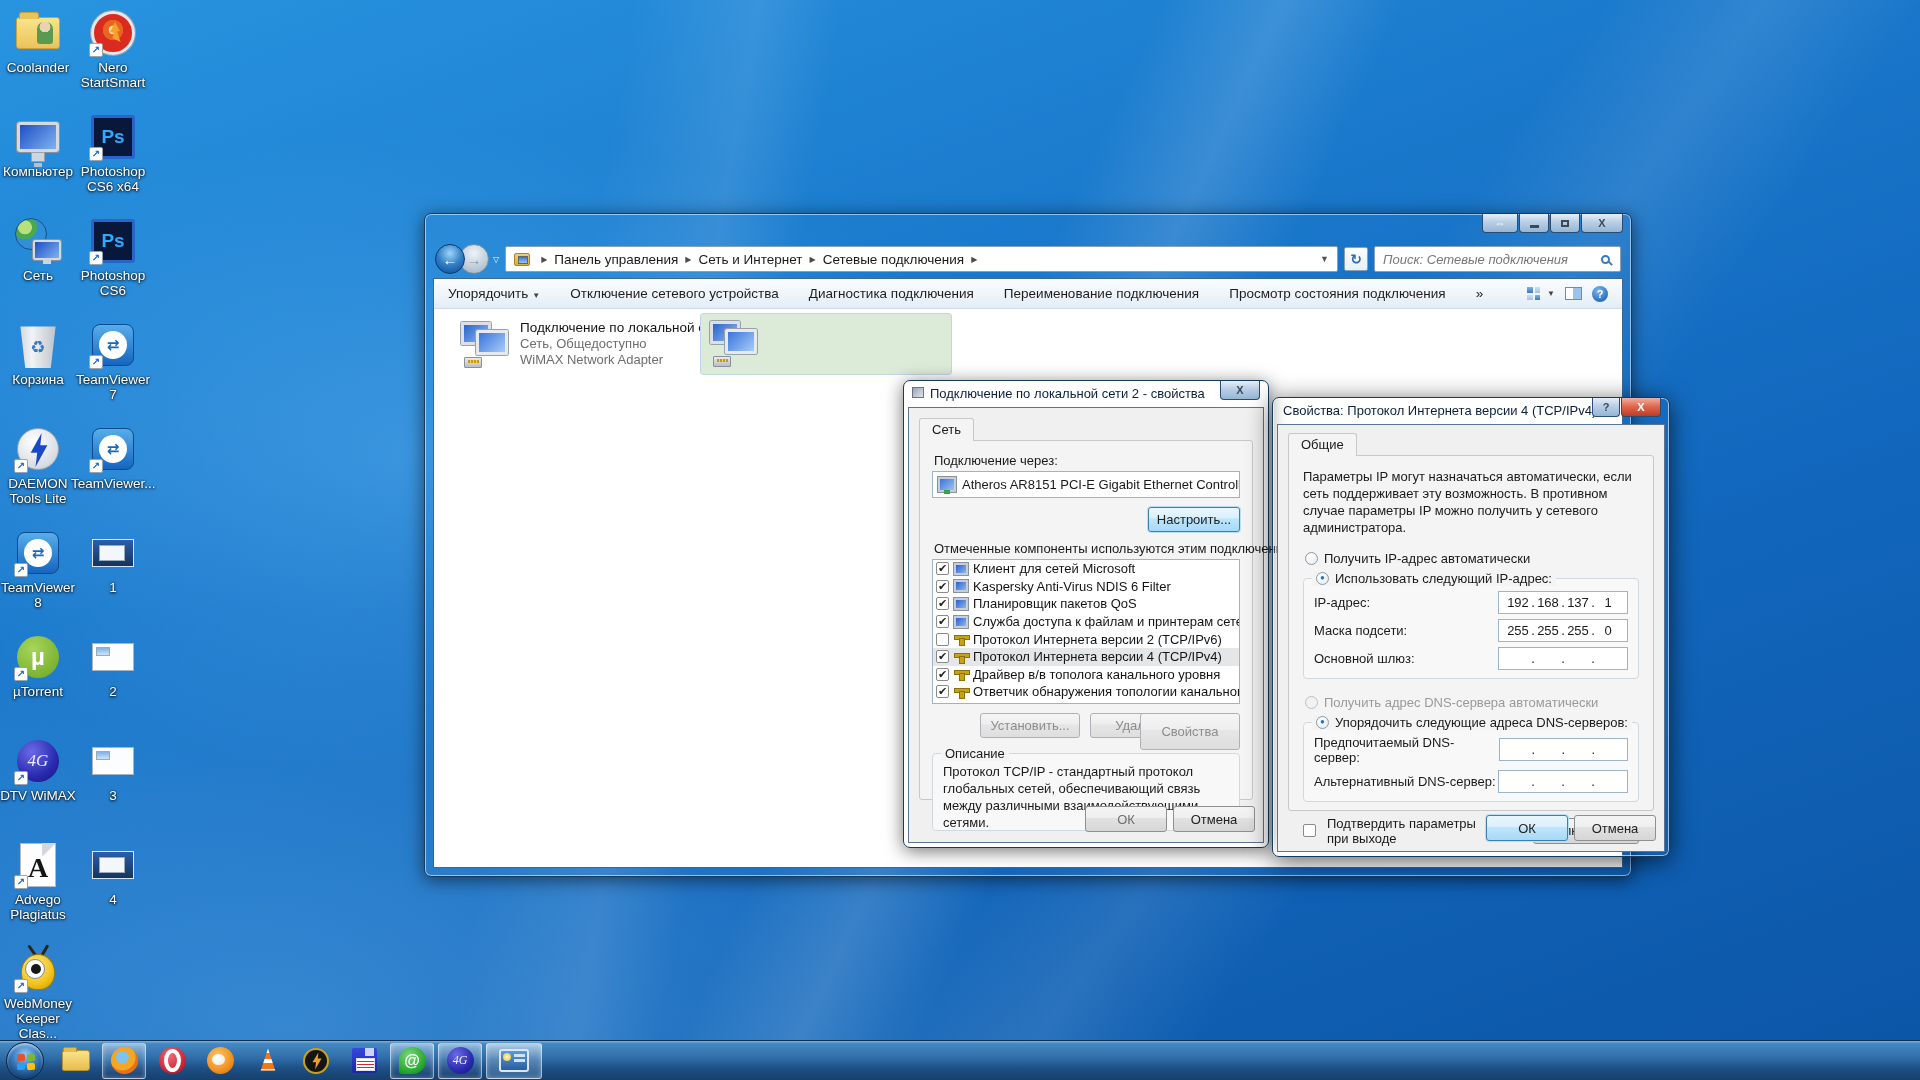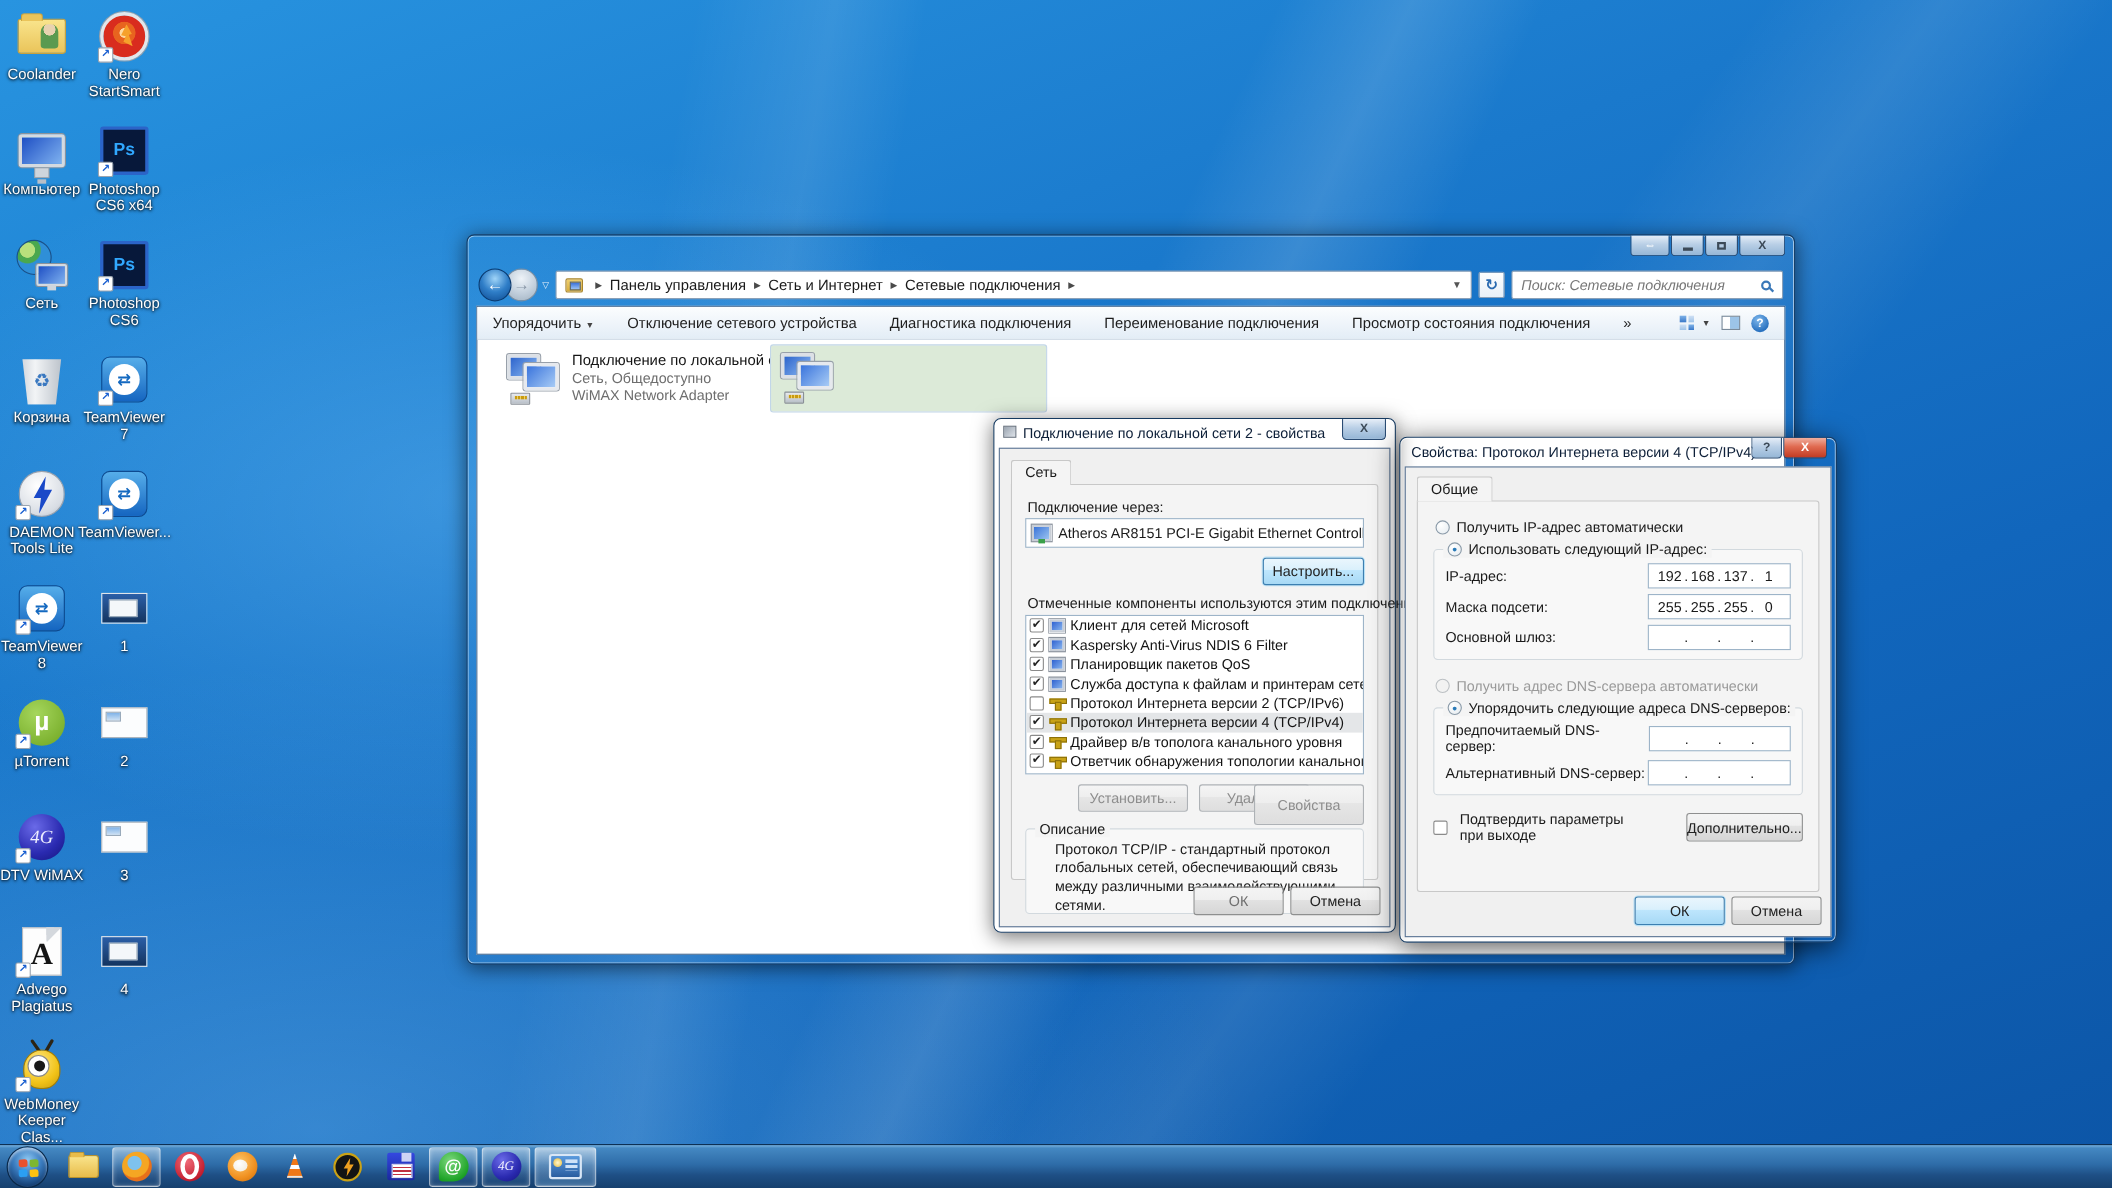--- a/index.html
+++ b/index.html
@@ -22,21 +22,21 @@
   
   .i-folder { width:44px; height:32px; background:linear-gradient(#f9e48c,#eac45a); border:1px solid #caa23c; border-radius:3px; position:relative; }
   .i-folder:before { content:""; position:absolute; top:-6px; left:2px; width:18px; height:6px; background:#eac45a; border:1px solid #caa23c; border-bottom:none; border-radius:3px 3px 0 0; }
   .i-folder .person { position:absolute; right:6px; top:4px; width:16px; height:22px; background:radial-gradient(circle at 50% 22%, #e8d2b0 0 28%, #5a9a50 30% 100%); border-radius:7px 7px 3px 3px; }
   .i-monitor { position:relative; width:42px; height:30px; background:linear-gradient(135deg,#1e4fc4,#7fb2f0); border:3px solid #d5dae0; border-radius:3px; box-shadow:0 0 0 1px #8a929c; }
   .i-monitor:after { content:""; position:absolute; left:12px; top:28px; width:12px; height:8px; background:#cfd5dc; box-shadow:0 8px 0 -2px #b8bfc8, 0 0 0 1px #9aa2ac; }
   .i-globe { position:absolute; left:0; top:0; width:32px; height:32px; border-radius:50%;
     background:radial-gradient(circle at 30% 28%, #b8e07c 0 22%, #4aa84e 24% 38%, #2f8fd8 42% 72%, #1a5fb0 100%); border:1px solid #1a5088; }
   .i-mini-mon { position:absolute; right:0; bottom:4px; width:28px; height:20px; background:linear-gradient(135deg,#1e4fc4,#7fb2f0); border:2px solid #d5dae0; border-radius:2px; box-shadow:0 0 0 1px #8a929c; }
   .i-mini-mon:after { content:""; position:absolute; left:8px; top:17px; width:8px; height:5px; background:#cfd5dc; }
-  .i-ps { width:44px; height:44px; background:#07183a; border:3px solid #2b64c8; border-radius:3px; color:#31a8ff; font-weight:bold; font-size:16px; display:flex; align-items:center; justify-content:center; }
+  .i-ps { width:44px; height:44px; background:#07183a; border:3px solid #2b64c8; border-radius:3px; color:#31a8ff; font-weight:bold; font-size:19px; display:flex; align-items:center; justify-content:center; }
   .i-flame { width:44px; height:44px; border-radius:50%; background:radial-gradient(circle at 50% 42%, #ffd9a0 0 14%, #e8641f 16% 34%, #d92c1e 36% 78%, #8c1410 80%); border:3px solid #e3e6ea; box-shadow:0 0 0 1px #9aa0a8; position:relative; }
   .i-flame:after { content:""; position:absolute; left:14px; top:8px; width:14px; height:20px; background:#f6a12c; clip-path:polygon(50% 0, 85% 45%, 65% 48%, 90% 100%, 30% 80%, 45% 55%, 15% 50%); }
   .i-tv { position:relative; width:42px; height:42px; border-radius:8px; background:linear-gradient(180deg,#56aeea,#1565c0); border:1px solid #0d4a90; display:flex; align-items:center; justify-content:center; }
   .i-tv .disc { width:28px; height:28px; border-radius:50%; background:#fff; display:flex; align-items:center; justify-content:center; color:#1469c0; font-size:15px; font-weight:bold; }
   .i-daemon { position:relative; width:42px; height:42px; border-radius:50%; background:radial-gradient(circle at 40% 32%, #ffffff, #d8dde4 70%, #aab2bc); border:1px solid #9aa2ae; }
   .i-daemon:after { content:""; position:absolute; left:10px; top:4px; width:22px; height:34px; background:#1a49c8; clip-path:polygon(62% 0%, 12% 58%, 42% 58%, 34% 100%, 88% 36%, 56% 36%); }
   .i-ut { width:42px; height:42px; border-radius:50%; background:radial-gradient(circle at 38% 30%, #a5d65c, #7cb12f 75%); color:#fff; font-size:24px; font-weight:bold; display:flex; align-items:center; justify-content:center; }
   .i-4g { width:42px; height:42px; border-radius:50%; background:radial-gradient(circle at 35% 28%, #6a6ae8, #2a2ab0 60%, #14147c); color:#eef; font-size:17px; font-style:italic; font-family:"Liberation Serif","DejaVu Serif",serif; display:flex; align-items:center; justify-content:center; }
   .i-doc { position:relative; width:36px; height:44px; background:#fdfdfd; border:1px solid #b5b9bf; display:flex; align-items:center; justify-content:center; }
   .i-doc:before { content:""; position:absolute; right:-1px; top:-1px; border:7px solid; border-color:#d4d8dd transparent transparent #d4d8dd; border-radius:0 0 0 3px; }
@@ -121,21 +121,21 @@
   .mi-nic { width:18px; height:15px; flex:none; position:relative; margin-right:6px; background:linear-gradient(135deg,#3a74d8,#9cc4f0); border:2px solid #c8ced6; box-shadow:0 0 0 1px #8a929c; }
   .mi-nic:after { content:""; position:absolute; left:4px; top:11px; width:6px; height:4px; background:#3aa048; }
   .listbox { background:#fff; border:1px solid #9db4c8; overflow:hidden; }
   .lrow { display:flex; align-items:center; height:17.6px; padding-left:3px; font-size:13px; color:#141414; white-space:nowrap; }
   .lrow.sel { background:#e4e6e8; }
   .cb { width:13px; height:13px; flex:none; background:#fff; border:1px solid #8a8a8a; border-radius:2px; display:flex; align-items:center; justify-content:center; font-size:11px; color:#222; line-height:1; margin-right:5px; }
   .mi-pc { width:14px; height:12px; flex:none; margin-right:5px; background:linear-gradient(135deg,#2c5fd0,#8ab6ee); border:2px solid #c8ced6; box-shadow:0 0 0 1px #8a929c; }
   .mi-proto { width:14px; height:12px; flex:none; margin-right:5px; position:relative; }
   .mi-proto:before { content:""; position:absolute; left:0; top:2px; width:14px; height:3px; background:#c8a216; border:1px solid #8c7008; }
   .mi-proto:after { content:""; position:absolute; left:5px; top:5px; width:4px; height:6px; background:#c8a216; border:1px solid #8c7008; }
-  .grp { position:relative; border:1px solid #d2d9de; border-radius:4px;padding-left:16px; }
+  .grp { position:relative; border:1px solid #d2d9de; border-radius:4px; }
   .grp-cap { position:absolute; top:-8px; left:8px; background:#f4f4f4; padding:0 4px; display:flex; align-items:center; gap:6px; }
   .radio { width:13px; height:13px; flex:none; border-radius:50%; border:1px solid #8a9aa8; background:radial-gradient(circle at 35% 30%, #fff, #e4ebf0); display:flex; align-items:center; justify-content:center; font-size:8px; color:#2a7ab8; line-height:1; }
   .radio.dis { border-color:#bcc0c4; background:#f2f2f2; color:#a8b8c4; }
   .radio-row { display:flex; align-items:center; gap:6px; }
   .ipbox { width:130px; height:23px; background:#fff; border:1px solid #9db4c8; display:flex; align-items:center; justify-content:center; font-size:13px; color:#1a1a1a; }
   .ipbox .seg { min-width:24px; text-align:center; }
   .ipbox .dot { width:6px; text-align:center; }
   .frow { display:flex; align-items:center; justify-content:space-between; }
   
   #taskbar { position:absolute; left:0; right:0; bottom:0; height:40px; z-index:100;
@@ -493,20 +493,21 @@
     <div class="titlebar">
       <span class="t-text" style="left:10px">Свойства: Протокол Интернета версии 4 (TCP/IPv4)</span>
       <div class="capbtns">
         <div class="capbtn" style="width:28px">?</div>
         <div class="capbtn red" style="width:40px">X</div>
       </div>
     </div>
     <div class="dlg-body">
       <span class="tab" style="left:10px;top:8px">Общие</span>
       <div class="tabpanel" style="left:10px;right:10px;top:30px;height:356px;padding:12px 14px">
+        <div class="lbl" style="line-height:1.32;margin-bottom:14px">Параметры IP могут назначаться автоматически, если сеть поддерживает эту возможность. В противном случае параметры IP можно получить у сетевого администратора.</div>
         <div class="radio-row" style="margin:4px 0 10px 2px">
           <span class="radio"></span>
           <span class="lbl">Получить IP-адрес автоматически</span>
         </div>
         <div class="grp" style="margin:12px 0 16px;padding:12px 10px 8px;background:#f8f8f8">
           <span class="grp-cap">
             <span class="radio">●</span>
             <span class="lbl">Использовать следующий IP-адрес:</span>
           </span>
           <div class="frow" style="margin-bottom:5px">

